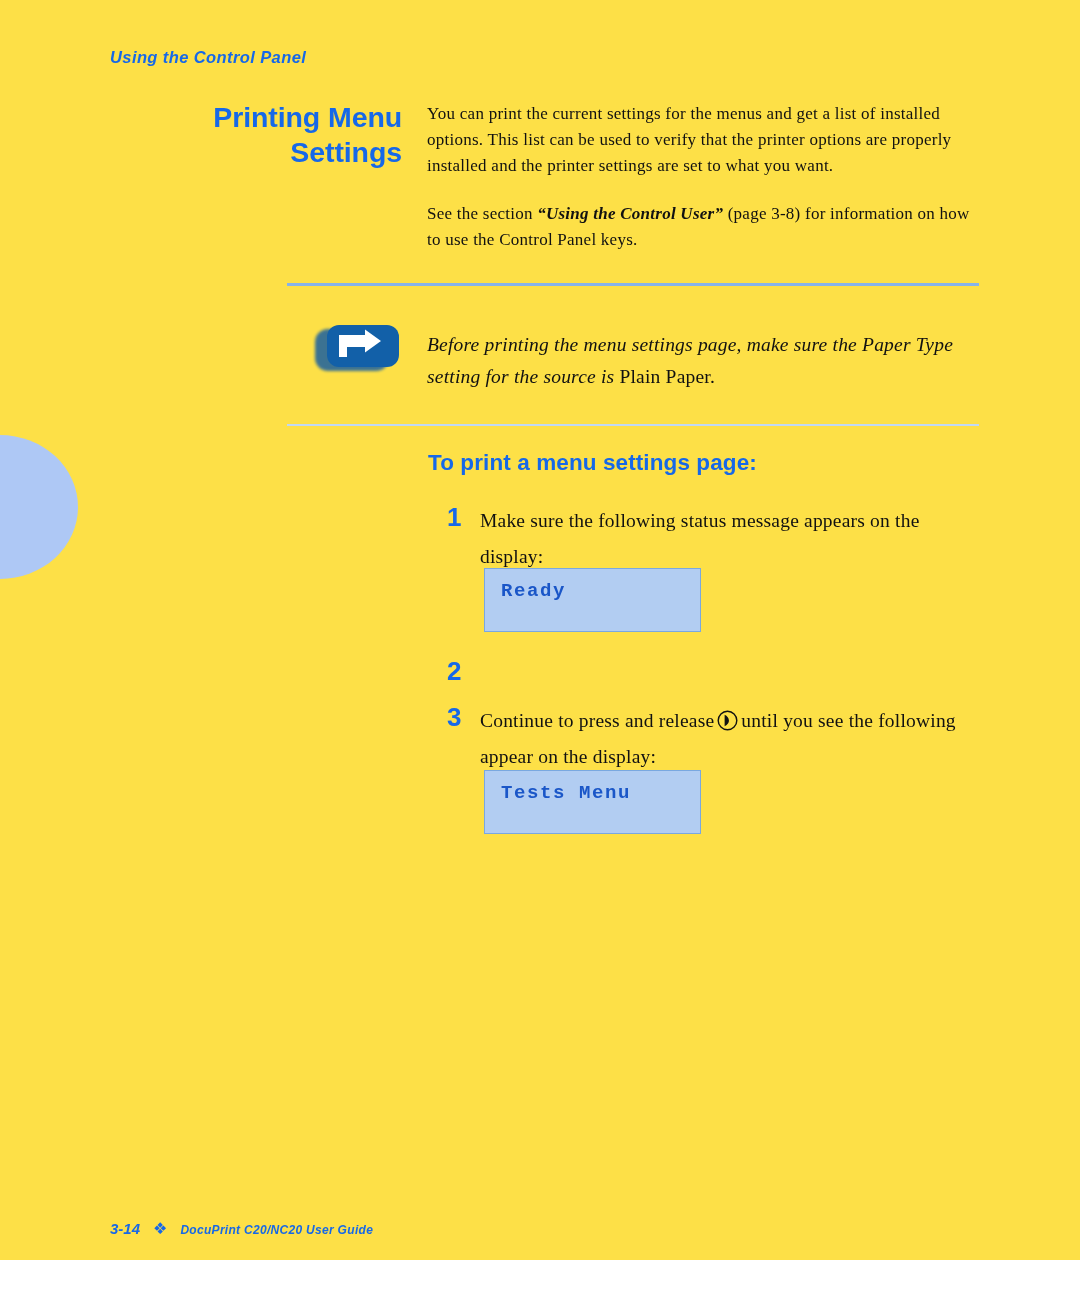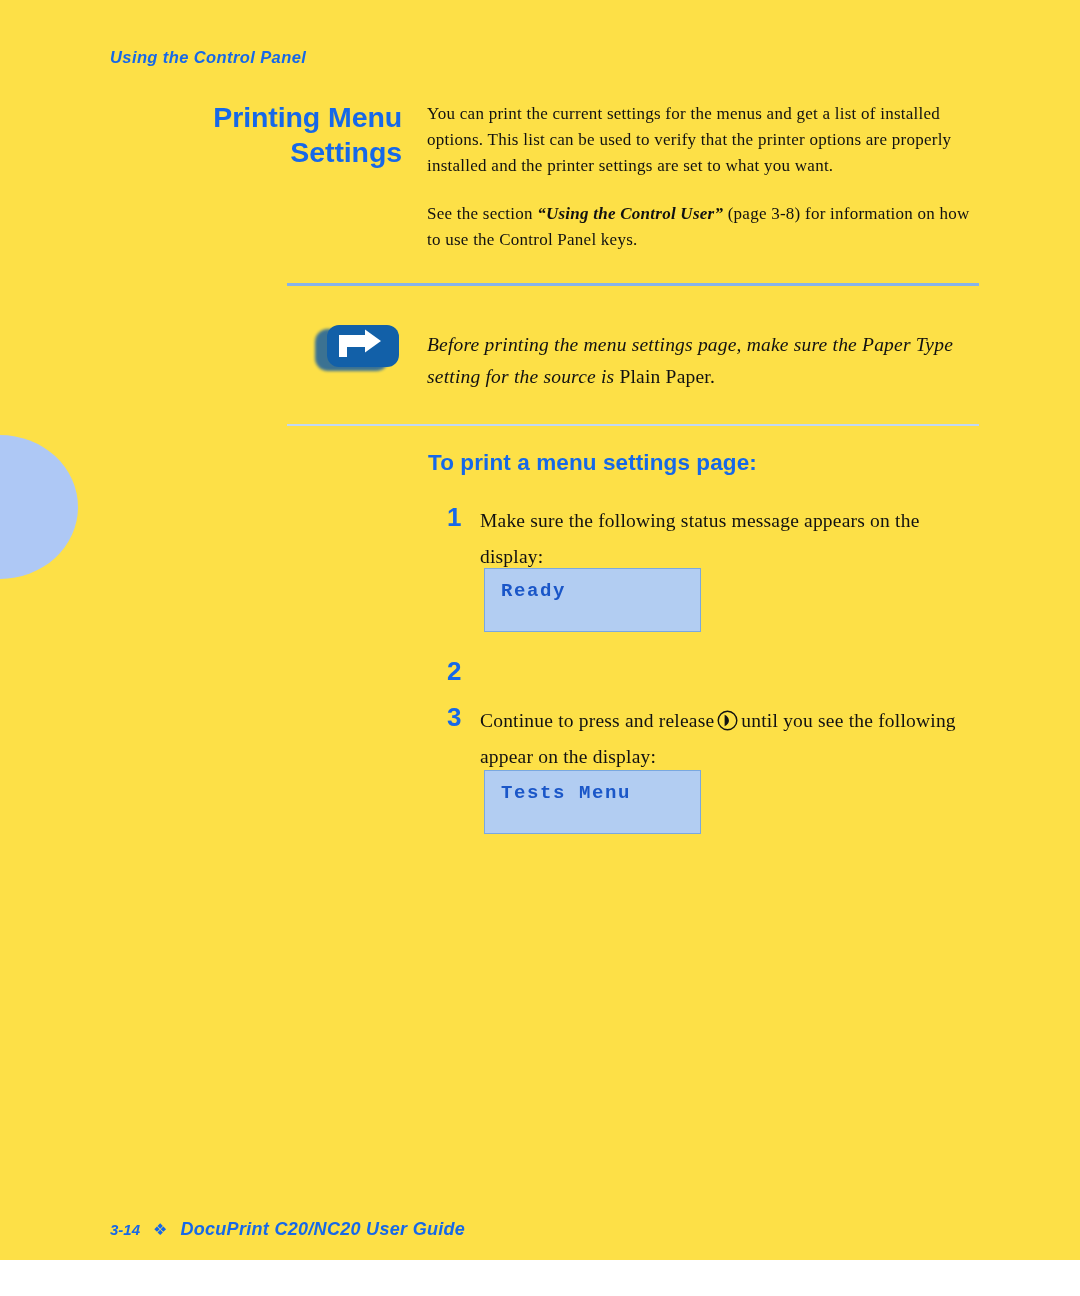--- a/index.html
+++ b/index.html
@@ -211,21 +211,21 @@
     font-weight: bold;
     color: #1668e8;
     white-space: nowrap;
   }
   .footer-page { font-size: 15px; text-align: right; }
   .footer-mark {
     font-size: 16px;
     font-style: normal;
     margin: 0 13px;
   }
-  .footer-title { font-size: 18px; letter-spacing: 0.3px; }
+  .footer-title { font-size: 12px; letter-spacing: 0.3px; }
 </style>
 </head>
 <body>
 
 <div class="page">
 
   <div class="edge-tab"></div>
 
   <div class="running-header">Using the Control Panel</div>
 

